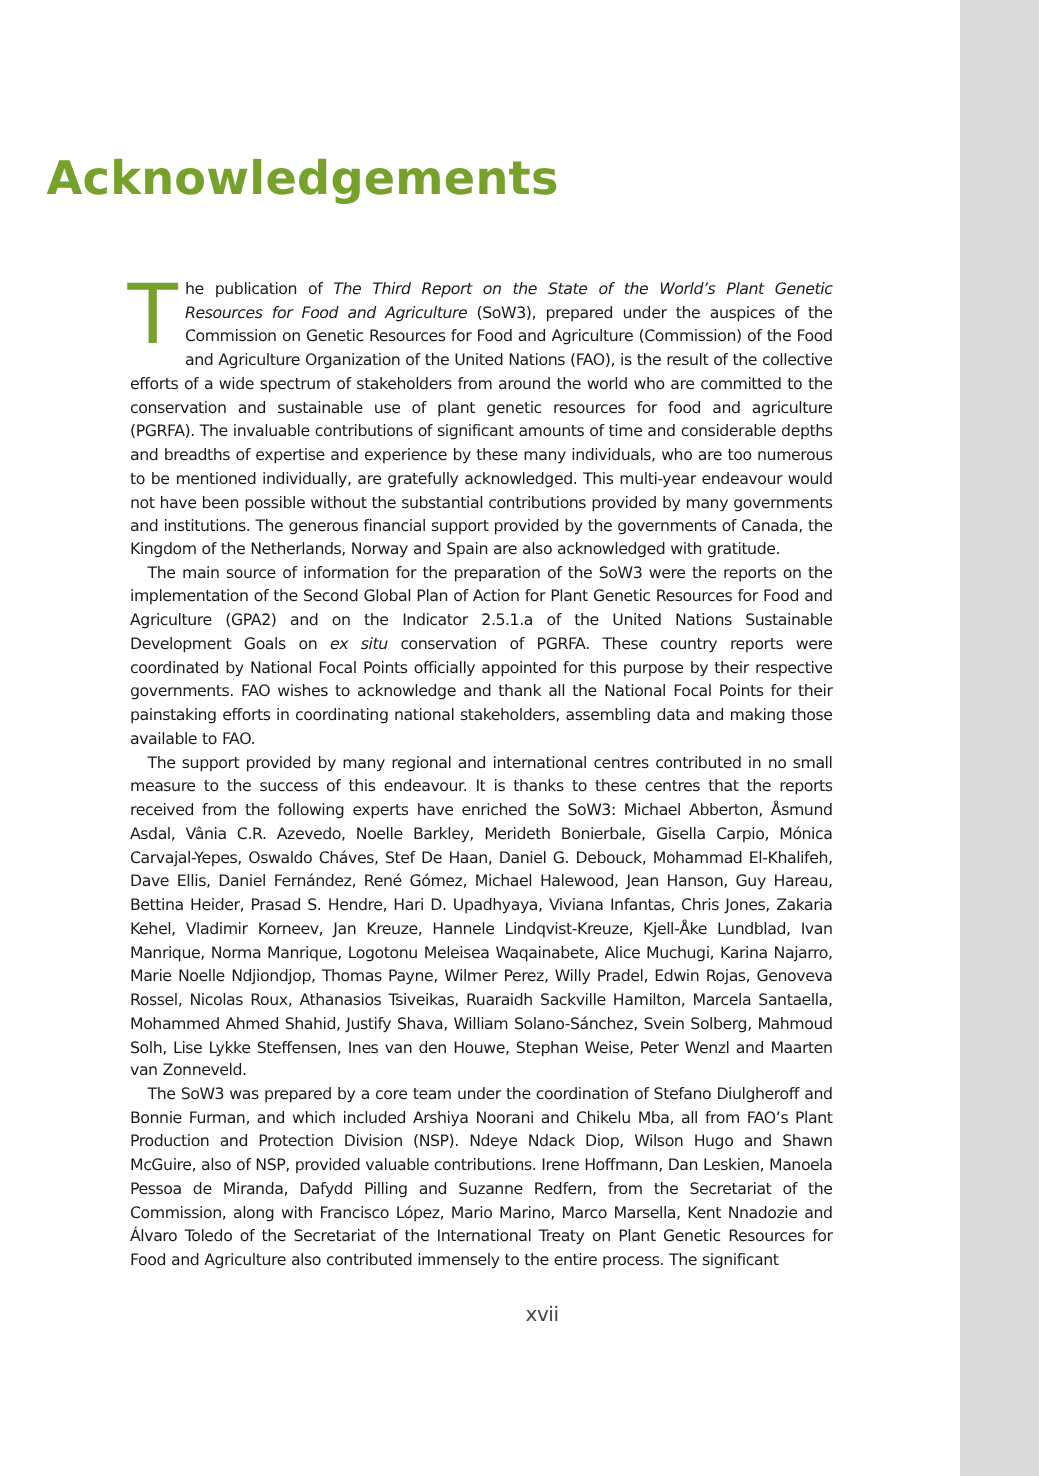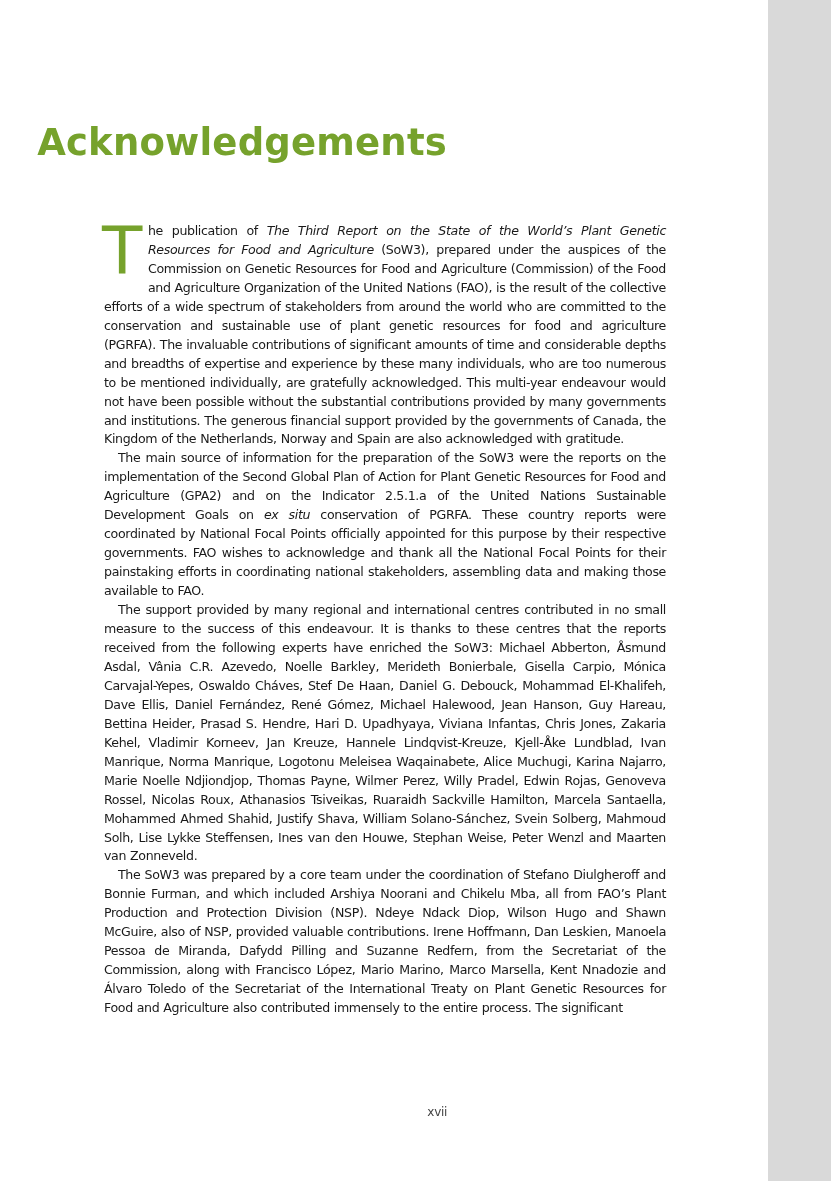--- a/index.html
+++ b/index.html
@@ -22,22 +22,22 @@
     text-align: justify; letter-spacing: -0.35px; word-spacing: 0.3px;
   }
   .body-text p { margin: 0; text-indent: 14px; }
   .body-text p.first { text-indent: 0; }
   .dropcap {
     float: left; font-family: "DejaVu Sans", sans-serif;
     font-size: 66px; line-height: 52px; color: #76a22c;
     margin: 4px 6px 0 -2px; height: 54px;
   }
   .page-number {
-    position: absolute; right: 165px; top: 1105px;
-    font-size: 12px; color: #444; letter-spacing: -0.3px;
+    position: absolute; right: 165px; top: 1042px;
+    font-size: 16px; color: #444; letter-spacing: -0.3px;
   }
 </style>
 </head>
 <body>
 
 <div class="page">
   <h1 class="title">Acknowledgements</h1>
 
   <div class="body-text">
     <p class="first">

